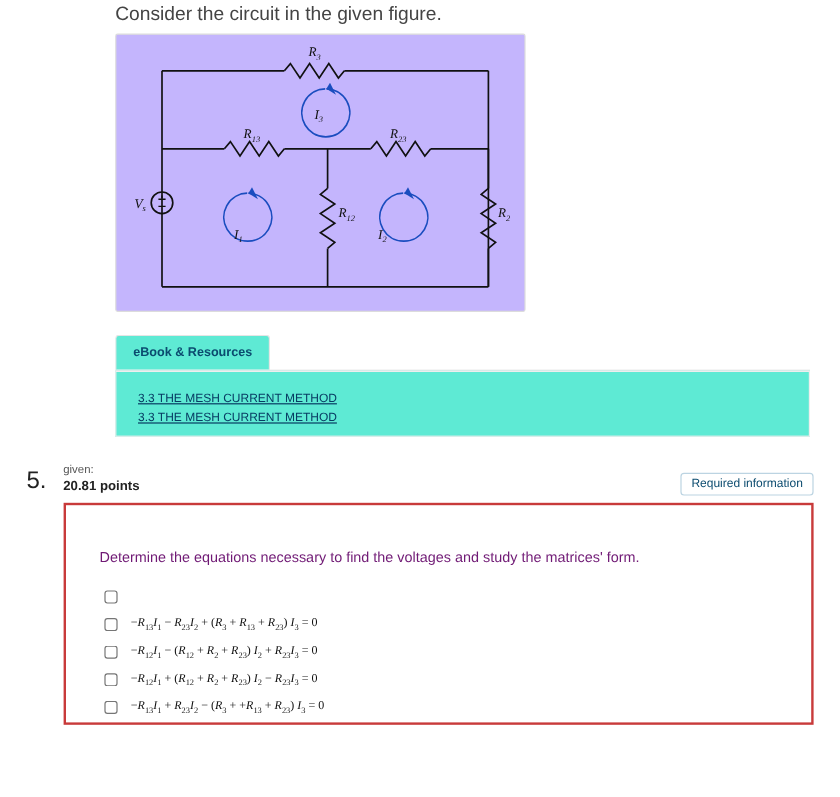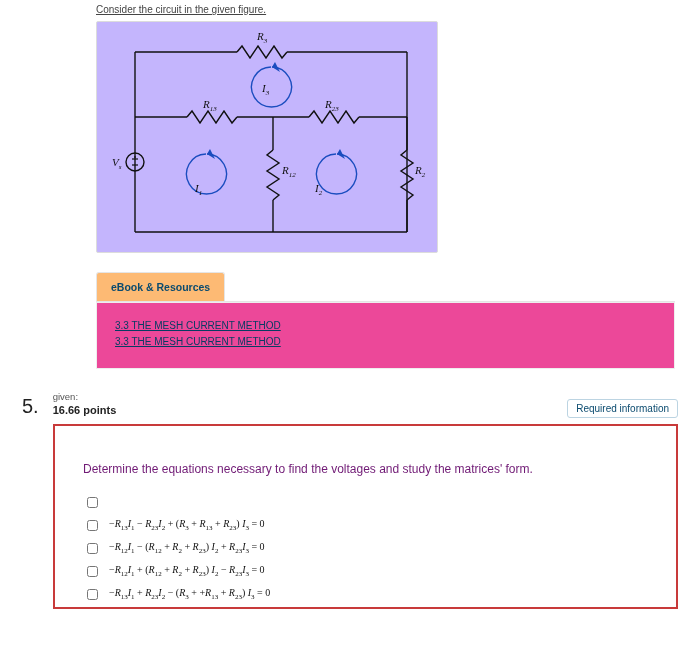--- a/index.html
+++ b/index.html
@@ -11,53 +11,52 @@
     width: 700px;
   }
   .page {
     width: 700px;
     position: relative;
   }
   .q4-block {
     padding: 0 25px 0 96px;
   }
   .prompt {
-    font-size: 10px;
+    font-size: 16px;
     color: #444;
     margin: 4px 0 6px 0;
-    text-decoration: underline;
   }
   .circuit-wrap {
     width: 340px;
     height: 230px;
     border: 1px solid #dcdcdc;
     border-radius: 2px;
     margin-bottom: 18px;
     background: #c4b5fd;
   }
   .tabbar {
     display: flex;
     align-items: flex-end;
     height: 30px;
     border-bottom: 1px solid #e5e5e5;
   }
   .tab {
     font-size: 10.5px;
     font-weight: bold;
     color: #0b4b6f;
     padding: 8px 14px;
-    background: #fdba74;
+    background: #5eead4;
     border: 1px solid #e5e5e5;
     border-bottom: none;
     border-radius: 3px 3px 0 0;
   }
   .ref-box {
     border: 1px solid #eee;
-    background: #ec4899;
-    padding: 12px 18px 16px 18px;
+    background: #5eead4;
+    padding: 12px 18px 4px 18px;
     margin-bottom: 22px;
   }
   .ref-link {
     font-size: 10px;
     color: #083c63;
     text-decoration: underline;
     margin: 5px 0;
   }
   .q5-row {
     display: flex;
@@ -199,21 +198,21 @@
       <div class="ref-link">3.3 THE MESH CURRENT METHOD</div>
       <div class="ref-link">3.3 THE MESH CURRENT METHOD</div>
     </div>
   </div>
 
   <div class="q5-row">
     <div class="q5-left">
       <div class="qnum">5.</div>
       <div class="val-block">
         <div>given:</div>
-        <div class="pts">16.66 points</div>
+        <div class="pts">20.81 points</div>
       </div>
     </div>
     <div class="req-info">Required information</div>
   </div>
 
   <div class="q5-body">
     <div class="q5-prompt">Determine the equations necessary to find the voltages and study the matrices' form.</div>
 
     <div class="optlist">
 

